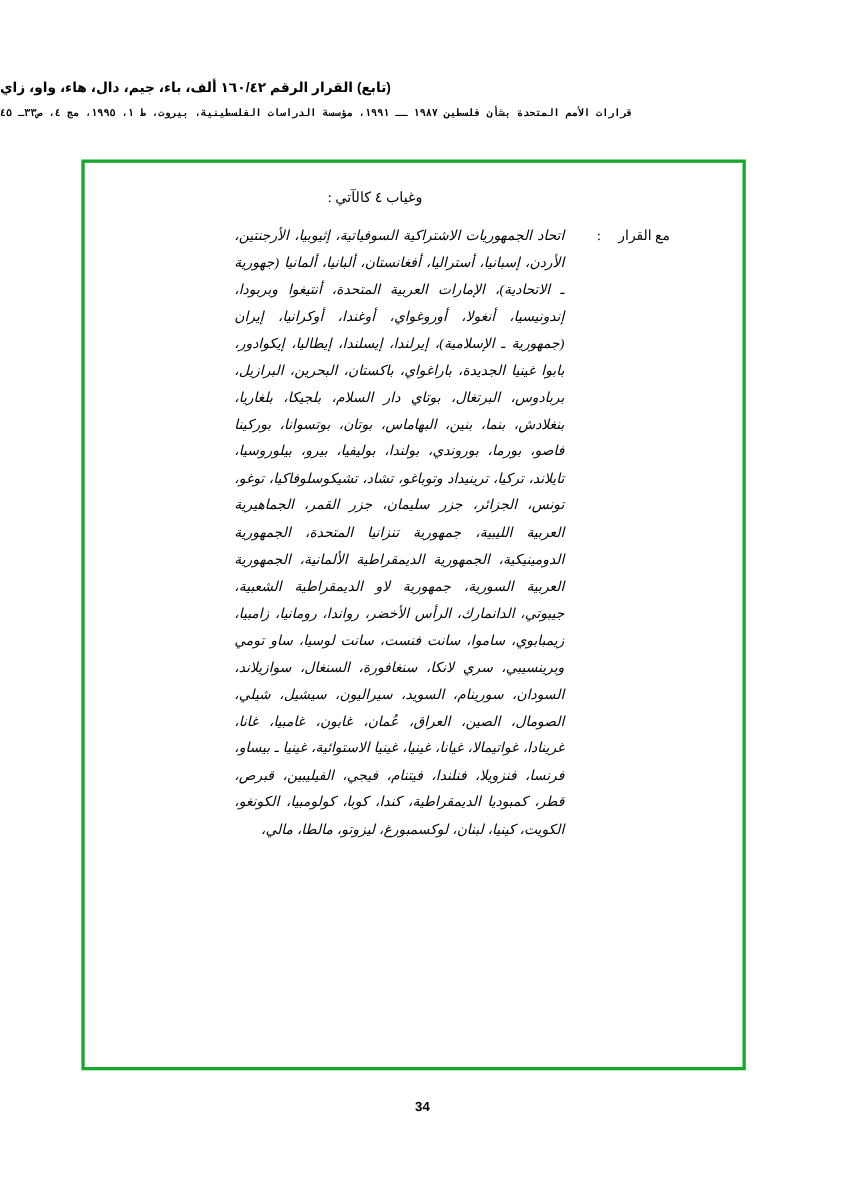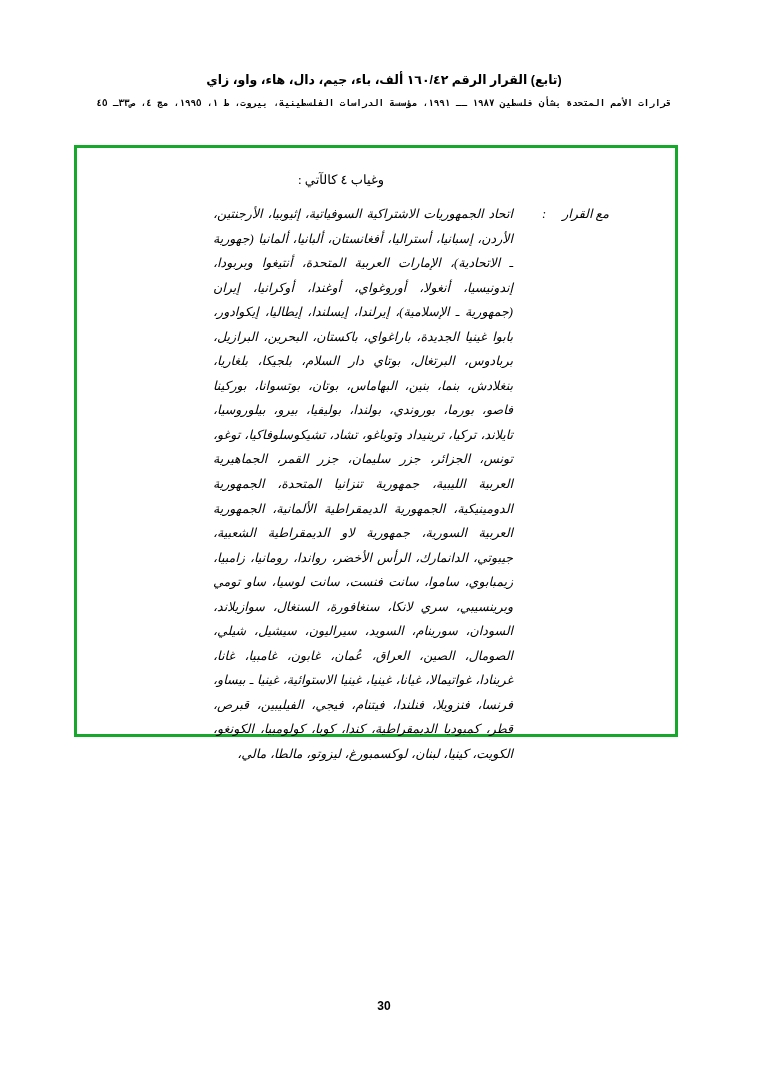--- a/index.html
+++ b/index.html
@@ -19,21 +19,21 @@
     width: 768px;
     height: 1085px;
     position: relative;
     box-sizing: border-box;
   }
   .header {
     position: absolute;
     top: 72px;
     left: 0;
     right: 0;
-    text-align: center;
+    text-align: left;
   }
   .header-title {
     font-family: "Liberation Sans", "DejaVu Sans", sans-serif;
     font-weight: bold;
     font-size: 12.5px;
     letter-spacing: 0;
     line-height: 1.4;
     direction: rtl;
   }
   .header-sub {
@@ -41,21 +41,21 @@
     font-weight: bold;
     font-size: 9.2px;
     margin-top: 7px;
     direction: rtl;
   }
   .frame {
     position: absolute;
     top: 145px;
     left: 74px;
     width: 604px;
-    height: 592px;
+    height: 828px;
     border: 3px solid #16a82a;
     box-sizing: border-box;
     background: #ffffff;
   }
   .frame-inner {
     position: relative;
     width: 100%;
     height: 100%;
     box-sizing: border-box;
     padding: 24px 30px 20px 30px;
@@ -77,21 +77,20 @@
     padding-right: 36px;
   }
   .label-col {
     flex: 0 0 auto;
     width: 96px;
     text-align: right;
     font-size: 12.6px;
     line-height: 1.95;
     white-space: nowrap;
     direction: rtl;
-    font-style: italic;
   }
   .label-col .colon {
     display: inline-block;
     margin-right: 16px;
   }
   .text-col {
     flex: 0 0 auto;
     width: 300px;
     direction: rtl;
     text-align: justify;
@@ -131,15 +130,15 @@
       <div class="body-block">
         <div class="label-col">
           <span>مع القرار</span><span class="colon">:</span>
         </div>
         <div class="text-col">اتحاد الجمهوريات الاشتراكية السوفياتية، إثيوبيا، الأرجنتين، الأردن، إسبانيا، أستراليا، أفغانستان، ألبانيا، ألمانيا (جهورية ـ الاتحادية)، الإمارات العربية المتحدة، أنتيغوا وبربودا، إندونيسيا، أنغولا، أوروغواي، أوغندا، أوكرانيا، إيران (جمهورية ـ الإسلامية)، إيرلندا، إيسلندا، إيطاليا، إيكوادور، بابوا غينيا الجديدة، باراغواي، باكستان، البحرين، البرازيل، بربادوس، البرتغال، بوتاي دار السلام، بلجيكا، بلغاريا، بنغلادش، بنما، بنين، البهاماس، بوتان، بوتسوانا، بوركينا فاصو، بورما، بوروندي، بولندا، بوليفيا، بيرو، بيلوروسيا، تايلاند، تركيا، ترينيداد وتوباغو، تشاد، تشيكوسلوفاكيا، توغو، تونس، الجزائر، جزر سليمان، جزر القمر، الجماهيرية العربية الليبية، جمهورية تنزانيا المتحدة، الجمهورية الدومينيكية، الجمهورية الديمقراطية الألمانية، الجمهورية العربية السورية، جمهورية لاو الديمقراطية الشعبية، جيبوتي، الدانمارك، الرأس الأخضر، رواندا، رومانيا، زامبيا، زيمبابوي، ساموا، سانت فنست، سانت لوسيا، ساو تومي وبرينسيبي، سري لانكا، سنغافورة، السنغال، سوازيلاند، السودان، سورينام، السويد، سيراليون، سيشيل، شيلي، الصومال، الصين، العراق، عُمان، غابون، غامبيا، غانا، غرينادا، غواتيمالا، غيانا، غينيا، غينيا الاستوائية، غينيا ـ بيساو، فرنسا، فنزويلا، فنلندا، فيتنام، فيجي، الفيليبين، قبرص، قطر، كمبوديا الديمقراطية، كندا، كوبا، كولومبيا، الكونغو، الكويت، كينيا، لبنان، لوكسمبورغ، ليزوتو، مالطا، مالي،</div>
       </div>
 
     </div>
   </div>
 
-  <div class="page-number">30</div>
+  <div class="page-number">34</div>
 
 </div>
 
 </body></html>

